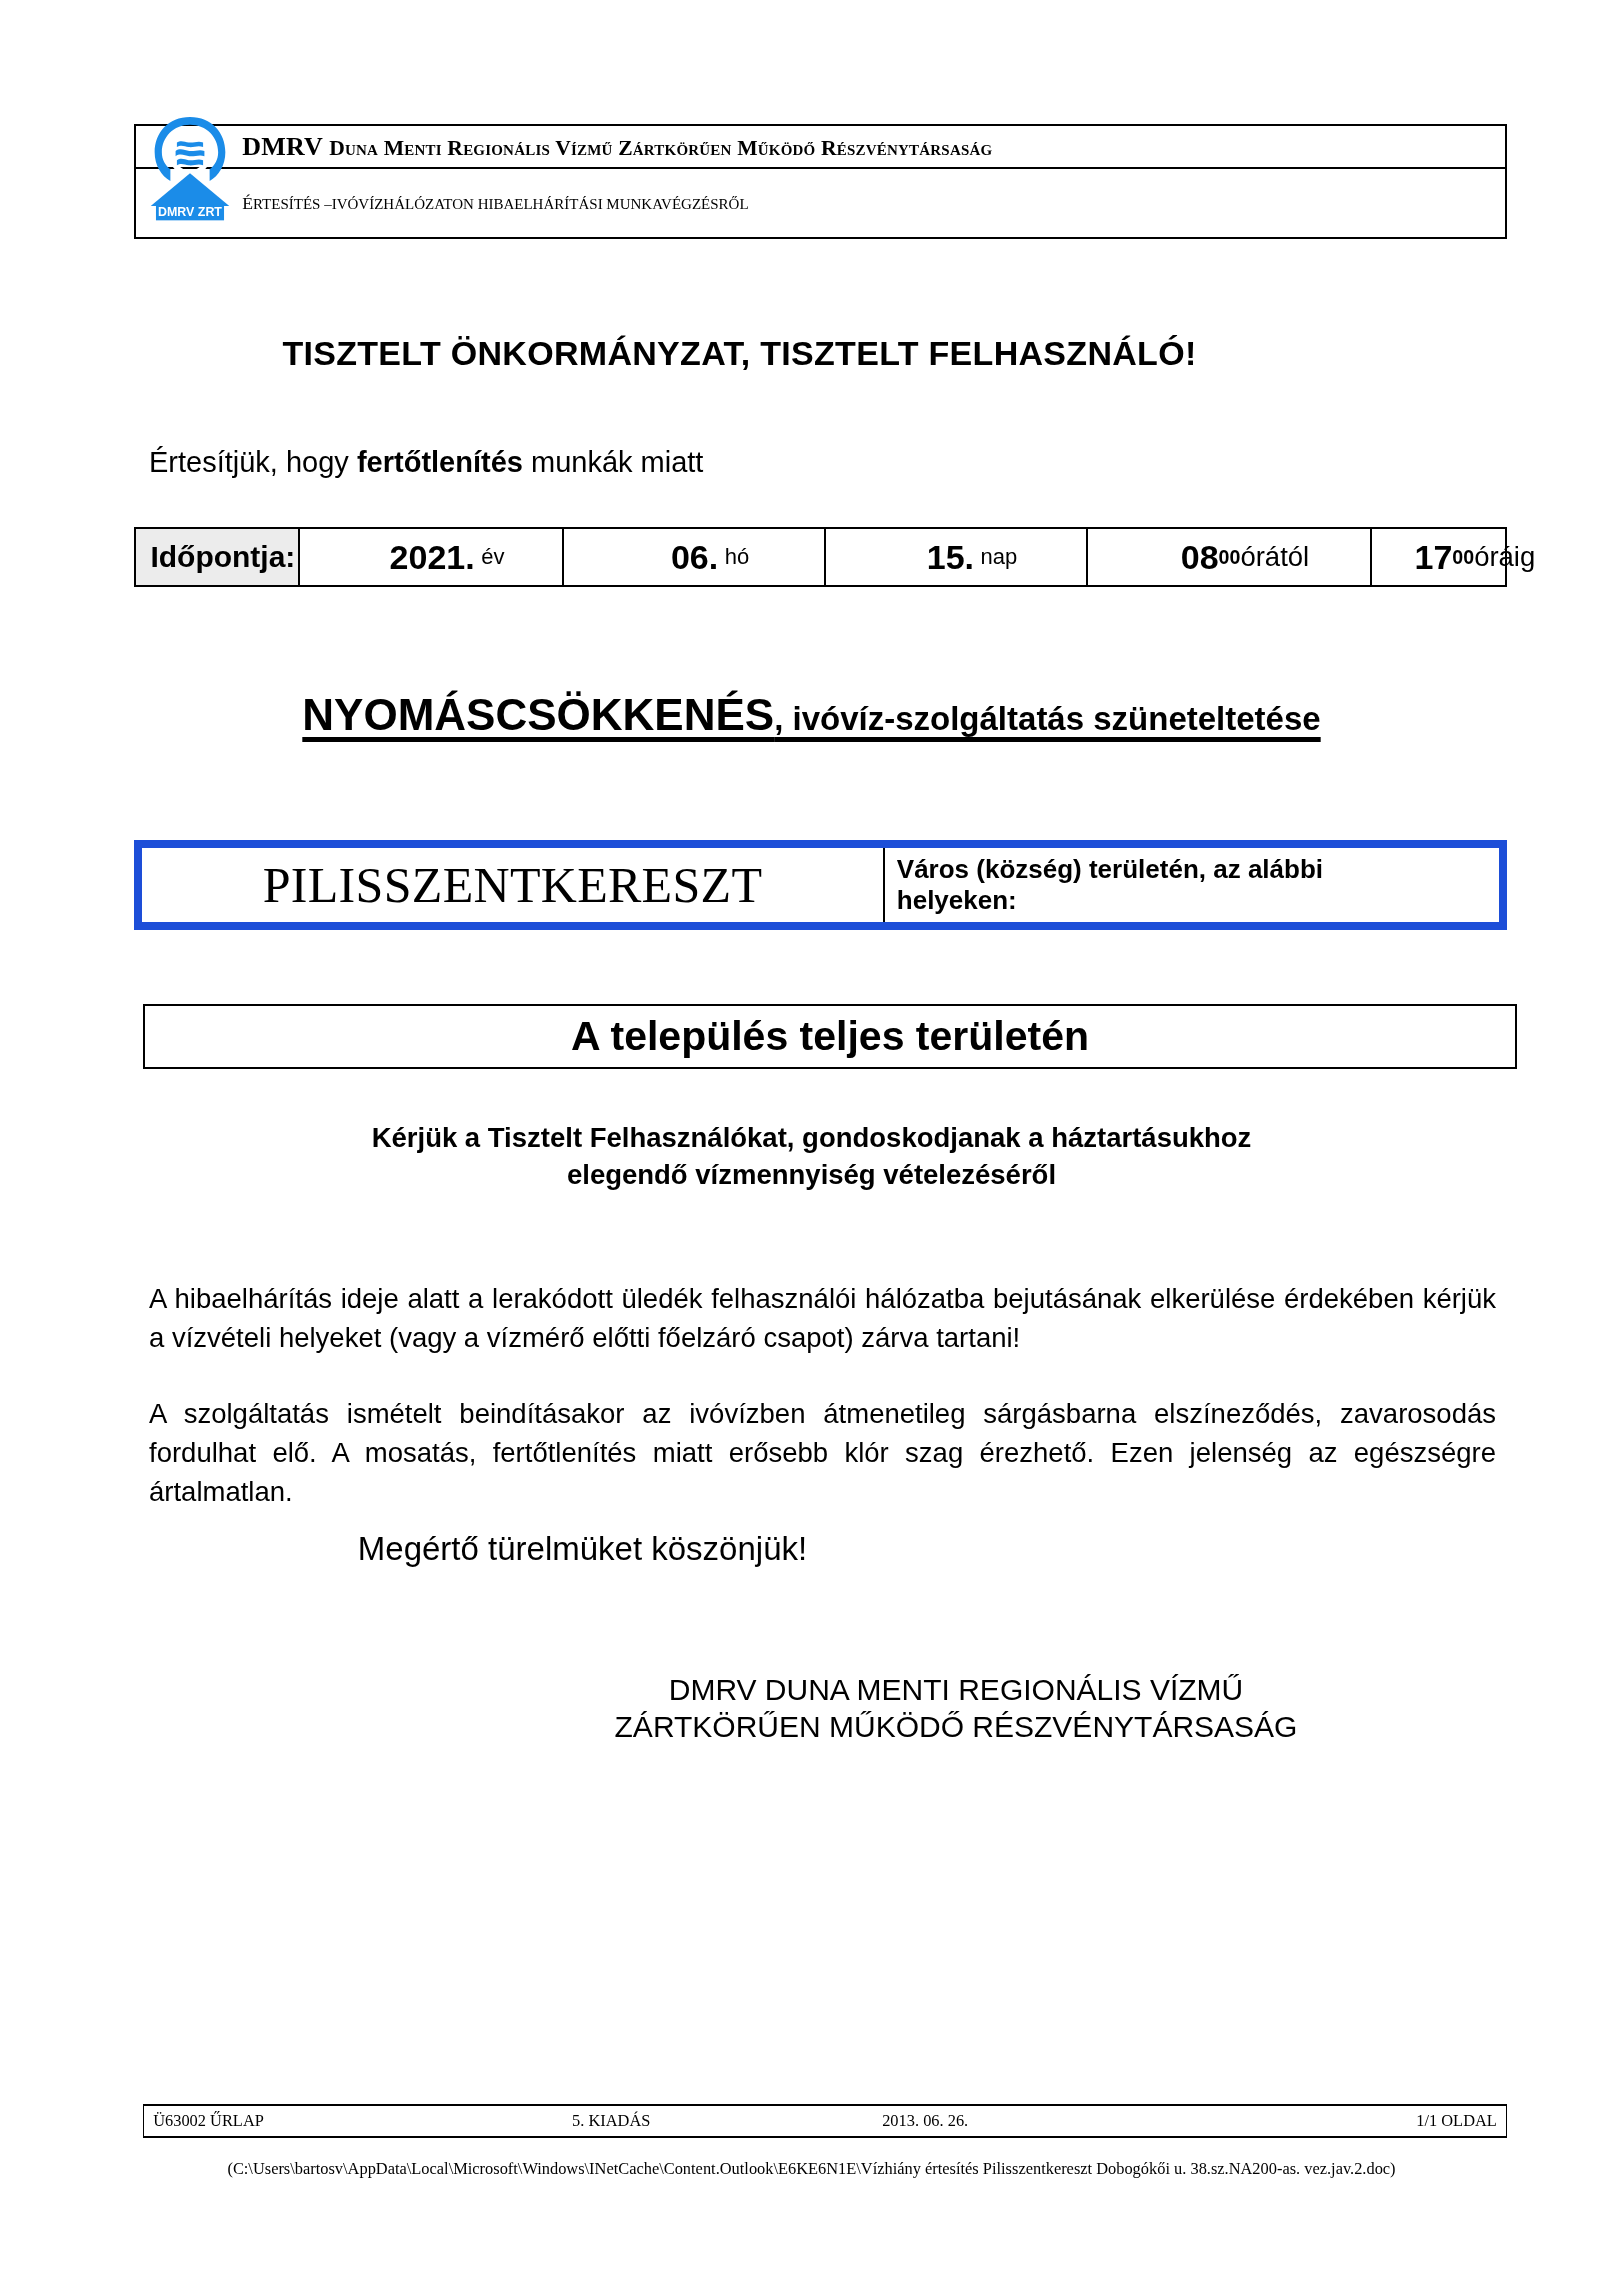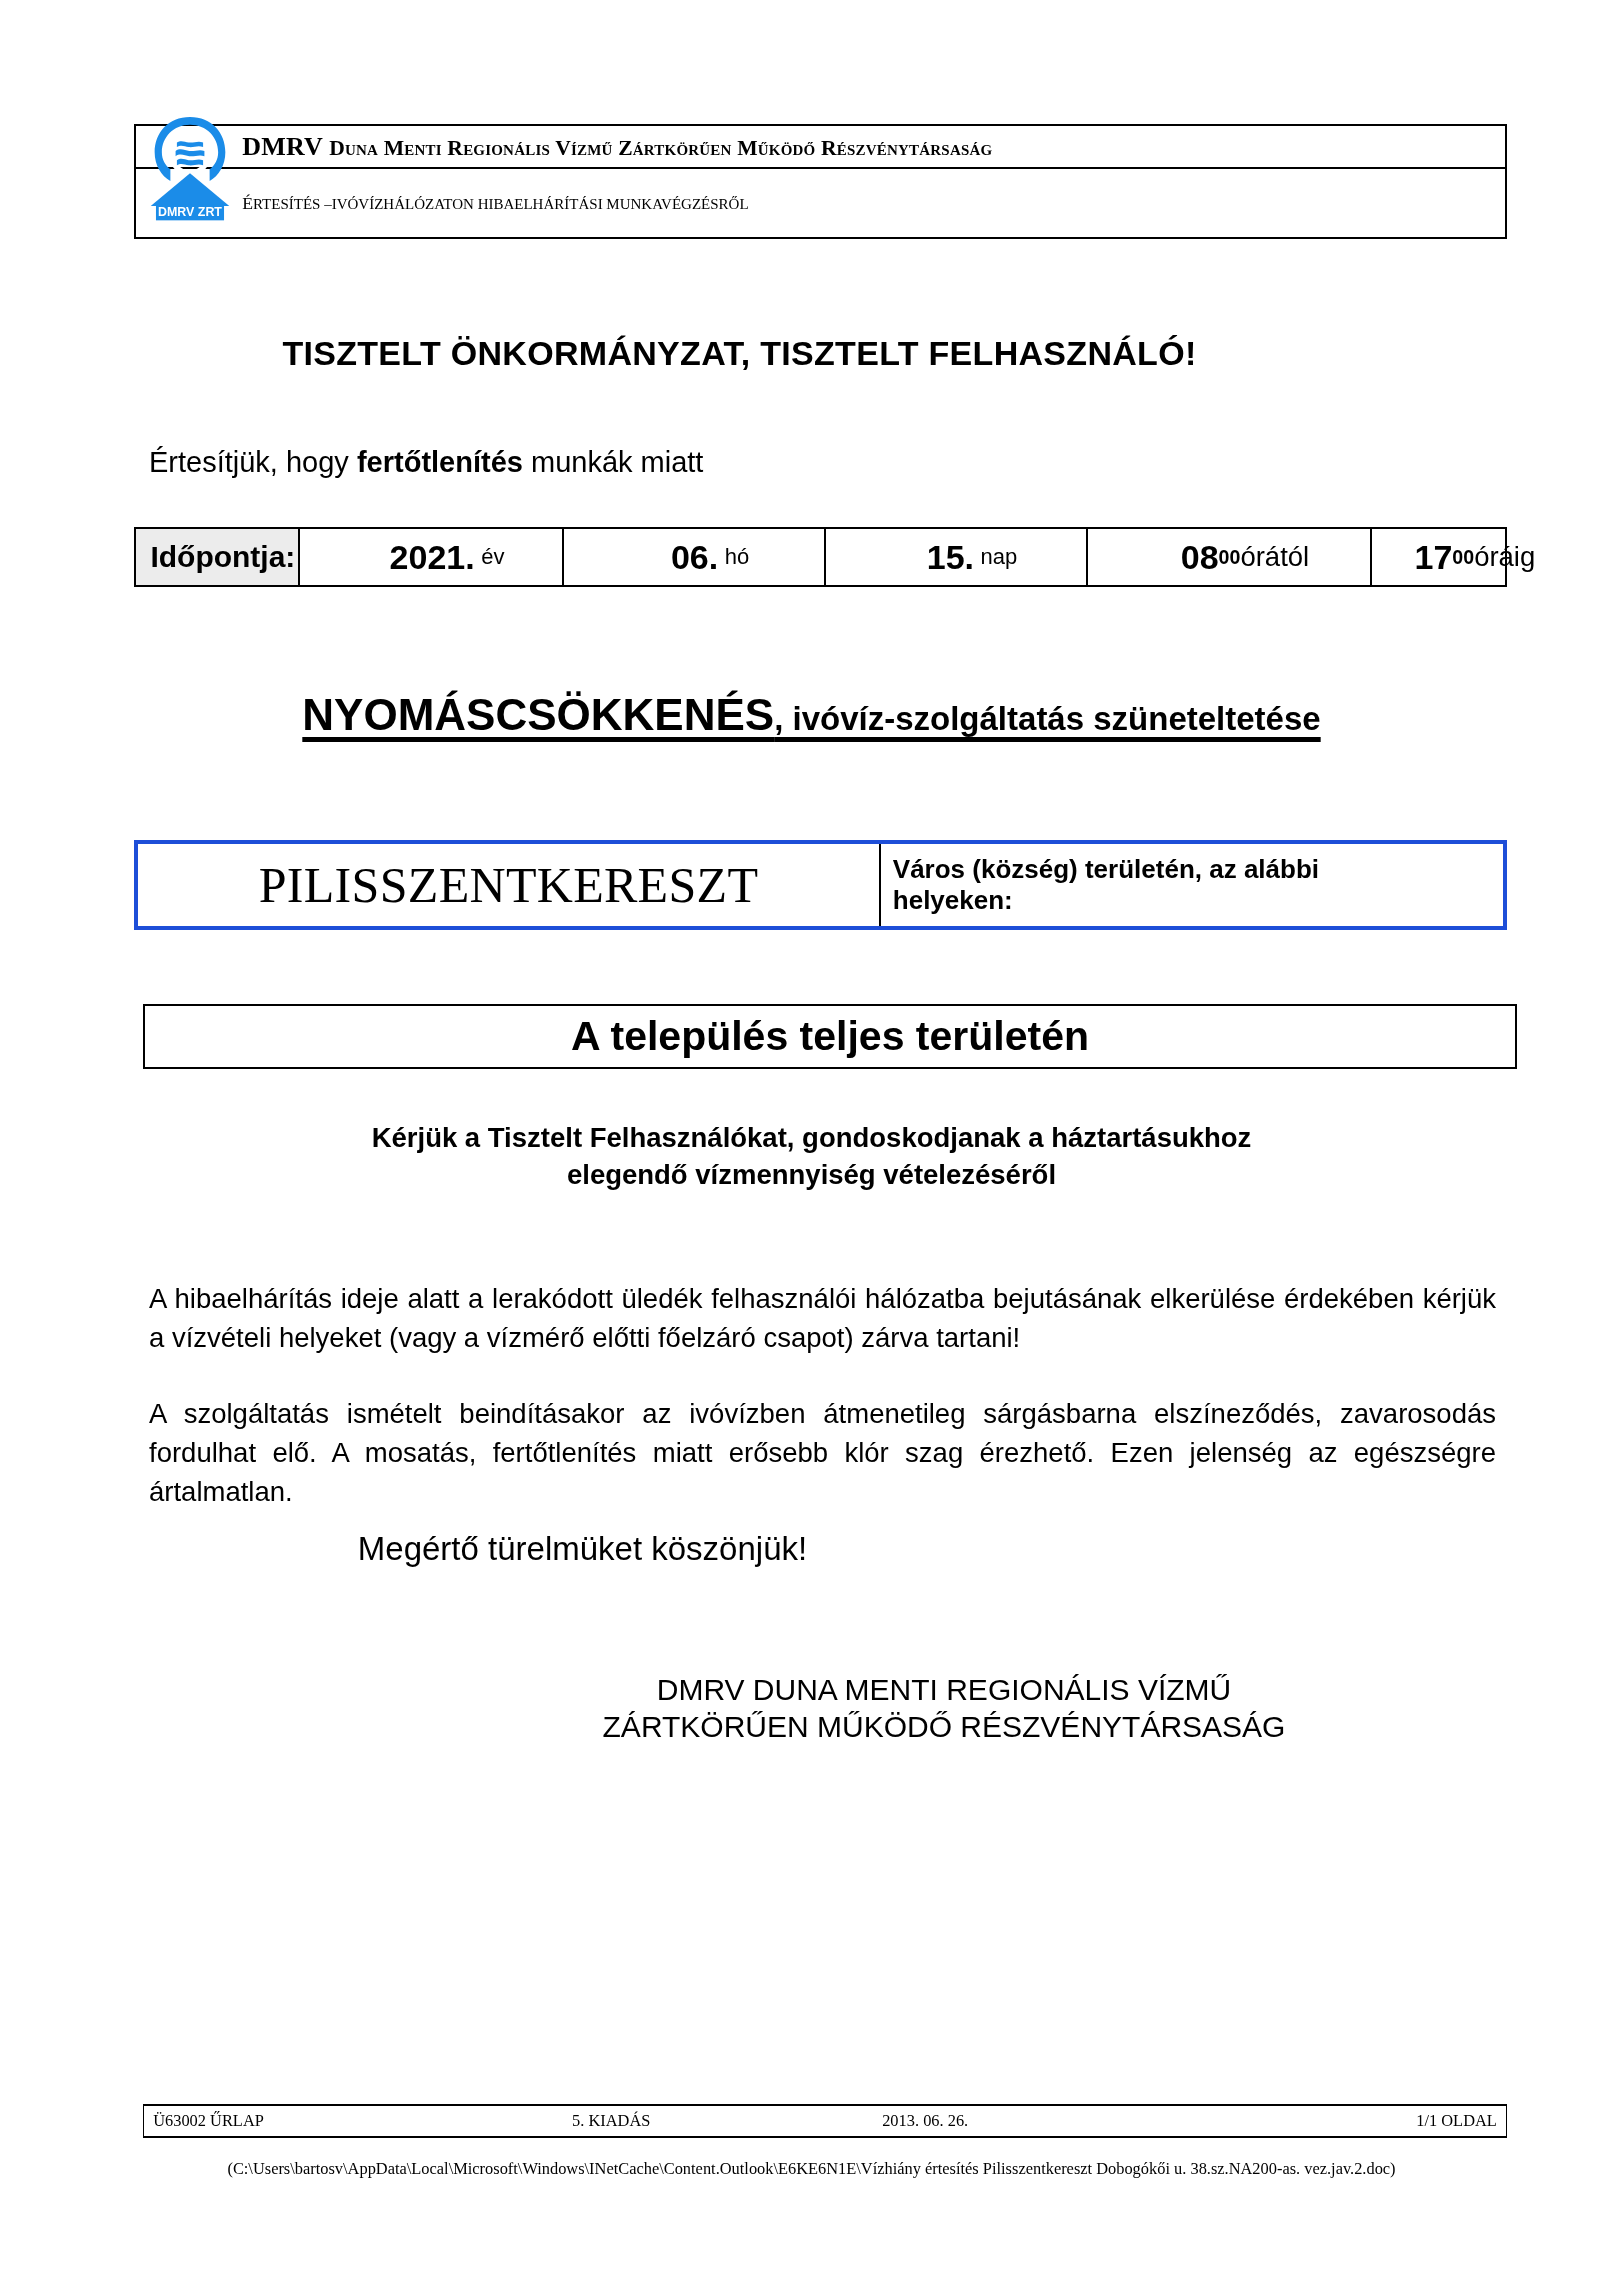--- a/index.html
+++ b/index.html
@@ -180,21 +180,21 @@
     font-weight: bold;
   }
 
   
   .settlement-box {
     position: absolute;
     left: 134px;
     top: 840px;
     width: 1373px;
     height: 90px;
-    border: 4px solid #1d4ed8;
+    border: 8px solid #1d4ed8;
     box-sizing: border-box;
     display: flex;
   }
   .settlement-name {
     flex: 0 0 743px;
     display: flex;
     align-items: center;
     justify-content: center;
     border-right: 2px solid #000;
     font-family: "Liberation Serif", serif;
@@ -261,21 +261,21 @@
     width: 1623px;
     text-align: center;
     font-size: 33px;
     padding-right: 458px;
     box-sizing: border-box;
   }
 
   
   .signature {
     position: absolute;
-    left: 0;
+    left: 12px;
     top: 1672px;
     width: 1479px;
     text-align: center;
     padding-left: 409px;
     box-sizing: border-box;
     line-height: 1.22;
   }
   .sig-line { font-size: 30px; }
   .sig-url  { font-size: 25px; }
 

